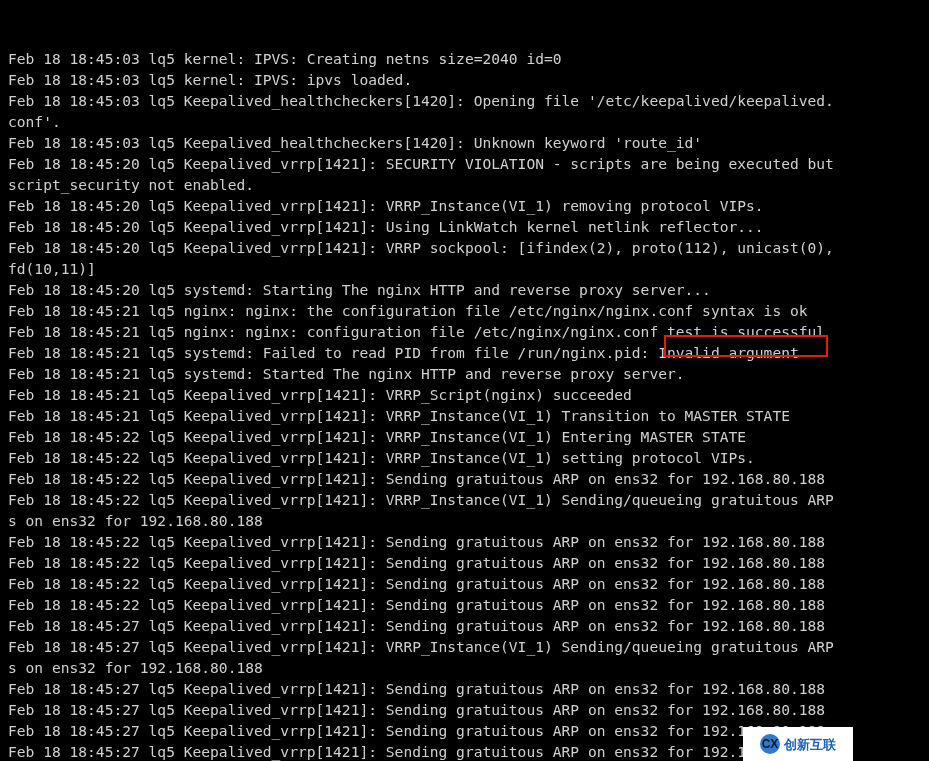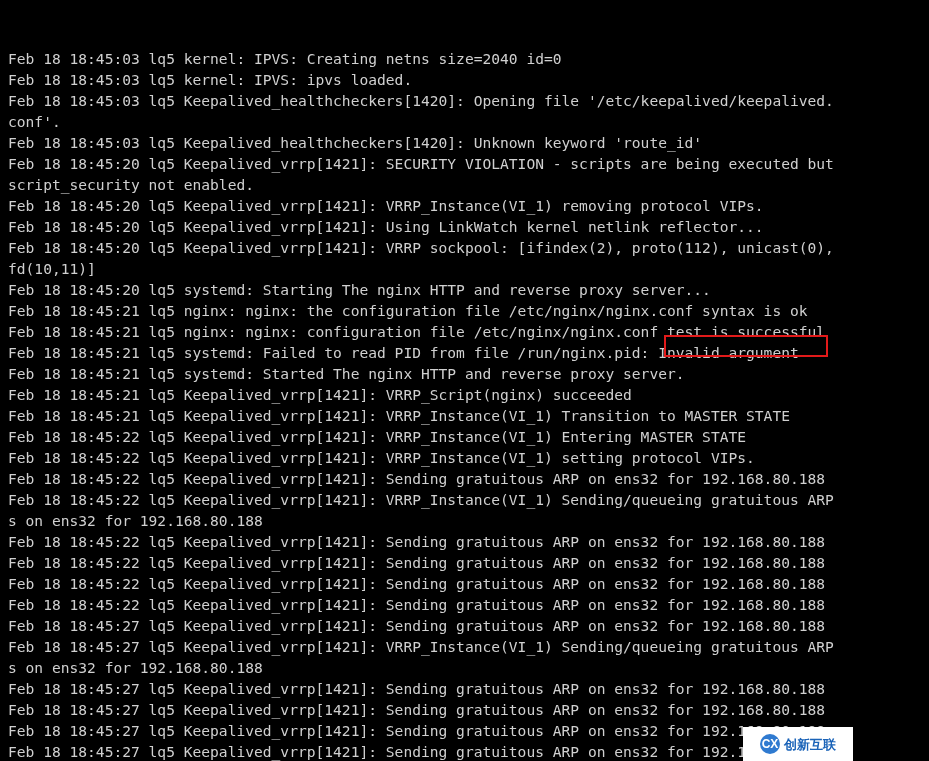--- a/index.html
+++ b/index.html
@@ -42,21 +42,21 @@
     font-size:13px;
     font-weight:700;
     display:flex;
     align-items:center;
     justify-content:center;
     gap:4px;
   }
   .watermark .wm-icon{
     width:20px;height:20px;border-radius:50%;background:#2f7ad0;
     display:inline-flex;align-items:center;justify-content:center;
-    color:#ffffff;font-size:12px;font-weight:700;text-align:right;
+    color:#0f172a;font-size:12px;font-weight:700;text-align:right;
   }
 </style>
 </head>
 <body>
 
 <div id="terminal">
   <div id="log-container"><span class="line">Feb 18 18:45:03 lq5 kernel: IPVS: Creating netns size=2040 id=0</span><span class="line">Feb 18 18:45:03 lq5 kernel: IPVS: ipvs loaded.</span><span class="line">Feb 18 18:45:03 lq5 Keepalived_healthcheckers[1420]: Opening file '/etc/keepalived/keepalived.conf'.</span><span class="line">Feb 18 18:45:03 lq5 Keepalived_healthcheckers[1420]: Unknown keyword 'route_id'</span><span class="line">Feb 18 18:45:20 lq5 Keepalived_vrrp[1421]: SECURITY VIOLATION - scripts are being executed but script_security not enabled.</span><span class="line">Feb 18 18:45:20 lq5 Keepalived_vrrp[1421]: VRRP_Instance(VI_1) removing protocol VIPs.</span><span class="line">Feb 18 18:45:20 lq5 Keepalived_vrrp[1421]: Using LinkWatch kernel netlink reflector...</span><span class="line">Feb 18 18:45:20 lq5 Keepalived_vrrp[1421]: VRRP sockpool: [ifindex(2), proto(112), unicast(0), fd(10,11)]</span><span class="line">Feb 18 18:45:20 lq5 systemd: Starting The nginx HTTP and reverse proxy server...</span><span class="line">Feb 18 18:45:21 lq5 nginx: nginx: the configuration file /etc/nginx/nginx.conf syntax is ok</span><span class="line">Feb 18 18:45:21 lq5 nginx: nginx: configuration file /etc/nginx/nginx.conf test is successful</span><span class="line">Feb 18 18:45:21 lq5 systemd: Failed to read PID from file /run/nginx.pid: Invalid argument</span><span class="line">Feb 18 18:45:21 lq5 systemd: Started The nginx HTTP and reverse proxy server.</span><span class="line">Feb 18 18:45:21 lq5 Keepalived_vrrp[1421]: VRRP_Script(nginx) succeeded</span><span class="line">Feb 18 18:45:21 lq5 Keepalived_vrrp[1421]: VRRP_Instance(VI_1) Transition to MASTER STATE</span><span class="line">Feb 18 18:45:22 lq5 Keepalived_vrrp[1421]: VRRP_Instance(VI_1) Entering MASTER STATE</span><span class="line">Feb 18 18:45:22 lq5 Keepalived_vrrp[1421]: VRRP_Instance(VI_1) setting protocol VIPs.</span><span class="line">Feb 18 18:45:22 lq5 Keepalived_vrrp[1421]: Sending gratuitous ARP on ens32 for 192.168.80.188</span><span class="line">Feb 18 18:45:22 lq5 Keepalived_vrrp[1421]: VRRP_Instance(VI_1) Sending/queueing gratuitous ARPs on ens32 for 192.168.80.188</span><span class="line">Feb 18 18:45:22 lq5 Keepalived_vrrp[1421]: Sending gratuitous ARP on ens32 for 192.168.80.188</span><span class="line">Feb 18 18:45:22 lq5 Keepalived_vrrp[1421]: Sending gratuitous ARP on ens32 for 192.168.80.188</span><span class="line">Feb 18 18:45:22 lq5 Keepalived_vrrp[1421]: Sending gratuitous ARP on ens32 for 192.168.80.188</span><span class="line">Feb 18 18:45:22 lq5 Keepalived_vrrp[1421]: Sending gratuitous ARP on ens32 for 192.168.80.188</span><span class="line">Feb 18 18:45:27 lq5 Keepalived_vrrp[1421]: Sending gratuitous ARP on ens32 for 192.168.80.188</span><span class="line">Feb 18 18:45:27 lq5 Keepalived_vrrp[1421]: VRRP_Instance(VI_1) Sending/queueing gratuitous ARPs on ens32 for 192.168.80.188</span><span class="line">Feb 18 18:45:27 lq5 Keepalived_vrrp[1421]: Sending gratuitous ARP on ens32 for 192.168.80.188</span><span class="line">Feb 18 18:45:27 lq5 Keepalived_vrrp[1421]: Sending gratuitous ARP on ens32 for 192.168.80.188</span><span class="line">Feb 18 18:45:27 lq5 Keepalived_vrrp[1421]: Sending gratuitous ARP on ens32 for 192.168.80.188</span><span class="line">Feb 18 18:45:27 lq5 Keepalived_vrrp[1421]: Sending gratuitous ARP on ens32 for 192.168.80.188</span><span class="line">Feb 18 18:48:45 lq5 dhclient[1351]: DHCPREQUEST on ens34 to 192.168.184.254 port 67 (xid=0x4c61d964)</span></div>
 
   <div class="highlight-box" style="left:664px;top:335px;width:164px;height:22px;"></div>
 

